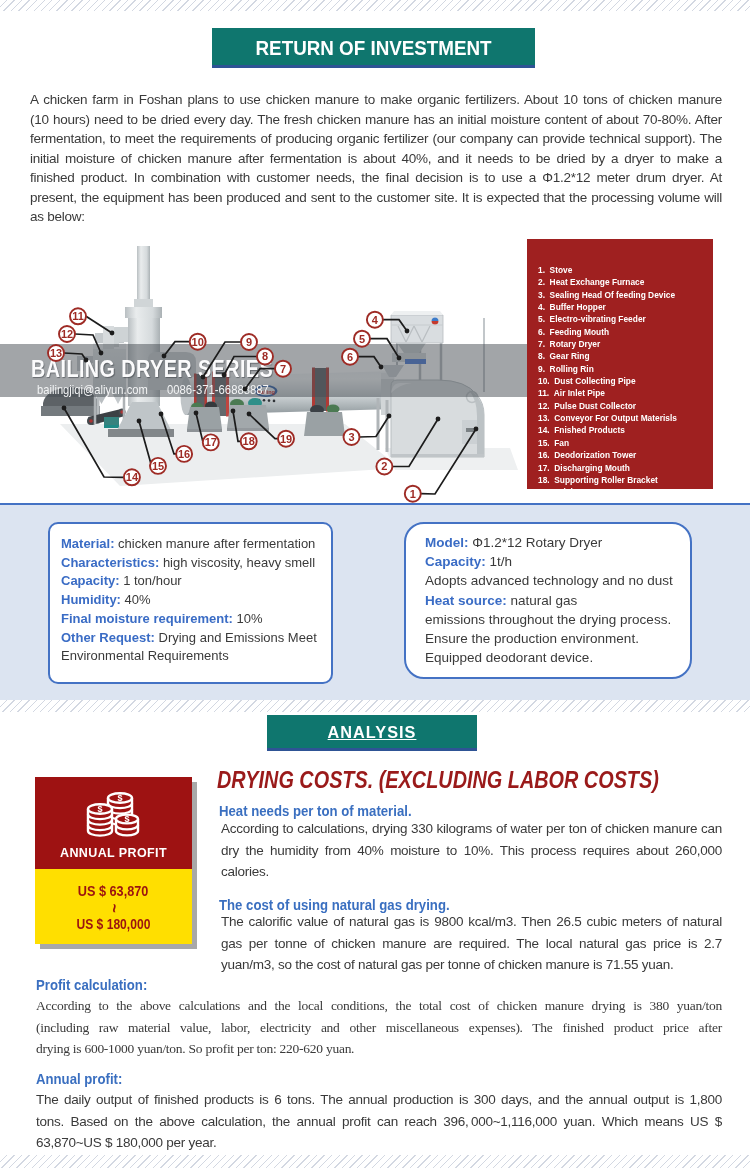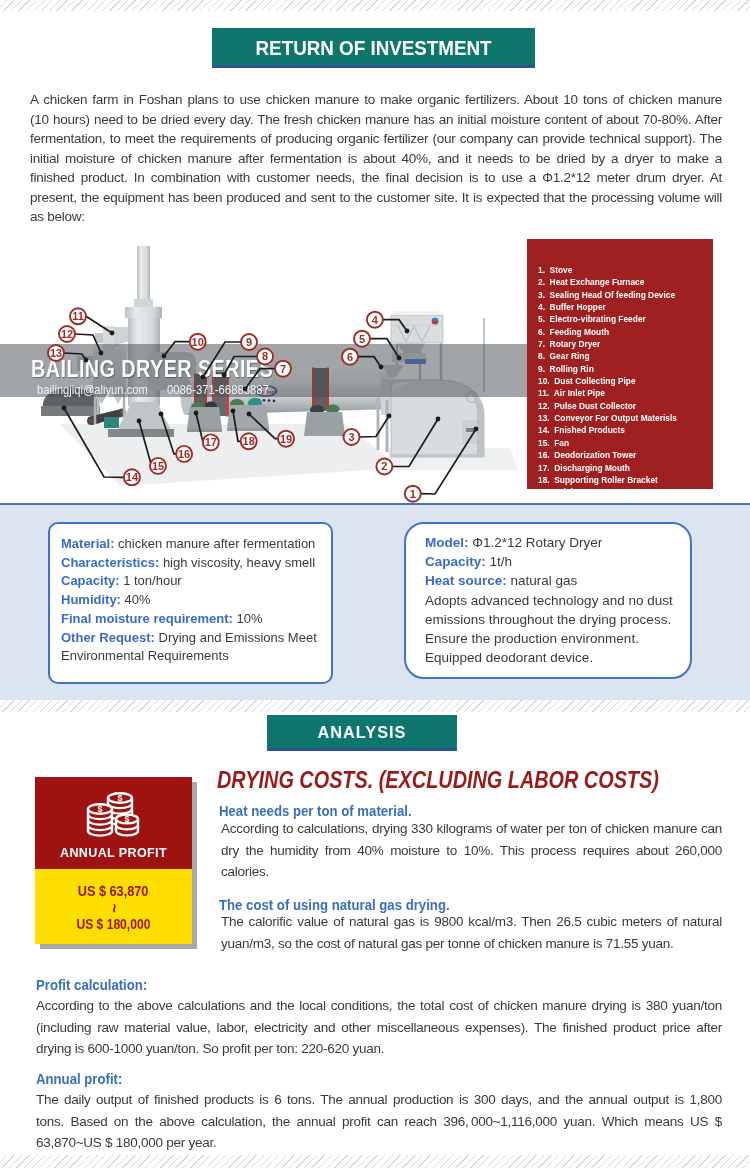--- a/index.html
+++ b/index.html
@@ -331,30 +331,30 @@
     <div><span class="bl">Capacity:</span> 1 ton/hour</div>
     <div><span class="bl">Humidity:</span> 40%</div>
     <div><span class="bl">Final moisture requirement:</span> 10%</div>
     <div><span class="bl">Other Request:</span> Drying and Emissions Meet</div>
     <div>Environmental Requirements</div>
   </div>
 
   <div style="position:absolute;left:404px;top:522px;width:288px;height:157px;box-sizing:border-box;background:#fff;border:2px solid #4472c4;border-radius:20px;padding:9px 10px 0 19px;font-size:13.5px;line-height:19.2px;color:#3a3a3a;">
     <div><span class="bl">Model:</span> Φ1.2*12 Rotary Dryer</div>
     <div><span class="bl">Capacity:</span> 1t/h</div>
+    <div>Adopts advanced technology and no dust</div>
     <div><span class="bl">Heat source:</span> natural gas</div>
-    <div>Adopts advanced technology and no dust</div>
     <div>emissions throughout the drying process.</div>
     <div>Ensure the production environment.</div>
     <div>Equipped deodorant device.</div>
   </div>
 
   <div class="stripes" style="top:700px;height:12px;"></div>
 
-  <div class="hdrbox" style="left:267px;top:715px;width:190px;height:33px;line-height:35px;font-size:16.3px;letter-spacing:1px;">ANALYSIS</div>
+  <div class="hdrbox" style="left:267px;top:715px;width:210px;height:33px;line-height:35px;font-size:16.3px;letter-spacing:1px;text-decoration:underline;">ANALYSIS</div>
 
   <div style="position:absolute;left:35px;top:777px;width:157px;height:167px;box-shadow:5px 5px 0 #a8a8a8;"></div>
   <div style="position:absolute;left:35px;top:777px;width:157px;height:92px;background:#9e1212;"></div>
   <div style="position:absolute;left:35px;top:869px;width:157px;height:75px;background:#ffdf00;"></div>
   <svg style="position:absolute;left:84px;top:786px;" width="60" height="56" viewBox="0 0 60 56">
     <g fill="none" stroke="#fff" stroke-width="2.4">
 
       <path d="M24,12 v22 a12,4.6 0 0 0 24,0 v-22"></path>
       <path d="M24,17.5 a12,4.6 0 0 0 24,0"></path>
       <path d="M24,23 a12,4.6 0 0 0 24,0"></path>
@@ -386,25 +386,26 @@
   <div class="bluehead" style="left:219px;top:803px;">Heat needs per ton of material.</div>
   <div class="par" style="left:221px;top:818px;width:501px;line-height:21.7px;">
     <div>According to calculations, drying 330 kilograms of water per ton of chicken manure can</div>
     <div>dry the humidity from 40% moisture to 10%. This process requires about 260,000</div>
     <div class="last">calories.</div>
   </div>
 
   <div class="bluehead" style="left:219px;top:897px;">The cost of using natural gas drying.</div>
   <div class="par" style="left:221px;top:911px;width:501px;line-height:21.7px;">
     <div>The calorific value of natural gas is 9800 kcal/m3. Then 26.5 cubic meters of natural</div>
+    <div>gas per tonne of chicken manure are required. The local natural gas price is 2.7</div>
     <div class="last">yuan/m3, so the cost of natural gas per tonne of chicken manure is 71.55 yuan.</div>
   </div>
 
   <div class="bluehead" style="left:36px;top:977px;">Profit calculation:</div>
-  <div class="par" style="left:36px;top:995px;width:686px;line-height:21.7px;">
+  <div class="par" style="left:36px;top:995px;width:686px;line-height:21.7px;font-family:Liberation Serif, serif;">
     <div>According to the above calculations and the local conditions, the total cost of chicken manure drying is 380 yuan/ton</div>
     <div>(including raw material value, labor, electricity and other miscellaneous expenses). The finished product price after</div>
     <div class="last">drying is 600-1000 yuan/ton. So profit per ton: 220-620 yuan.</div>
   </div>
 
   <div class="bluehead" style="left:36px;top:1071px;">Annual profit:</div>
   <div class="par" style="left:36px;top:1089px;width:686px;line-height:21.7px;">
     <div>The daily output of finished products is 6 tons. The annual production is 300 days, and the annual output is 1,800</div>
     <div>tons. Based on the above calculation, the annual profit can reach 396, 000~1,116,000 yuan. Which means US $</div>
     <div class="last">63,870~US $ 180,000 per year.</div>

